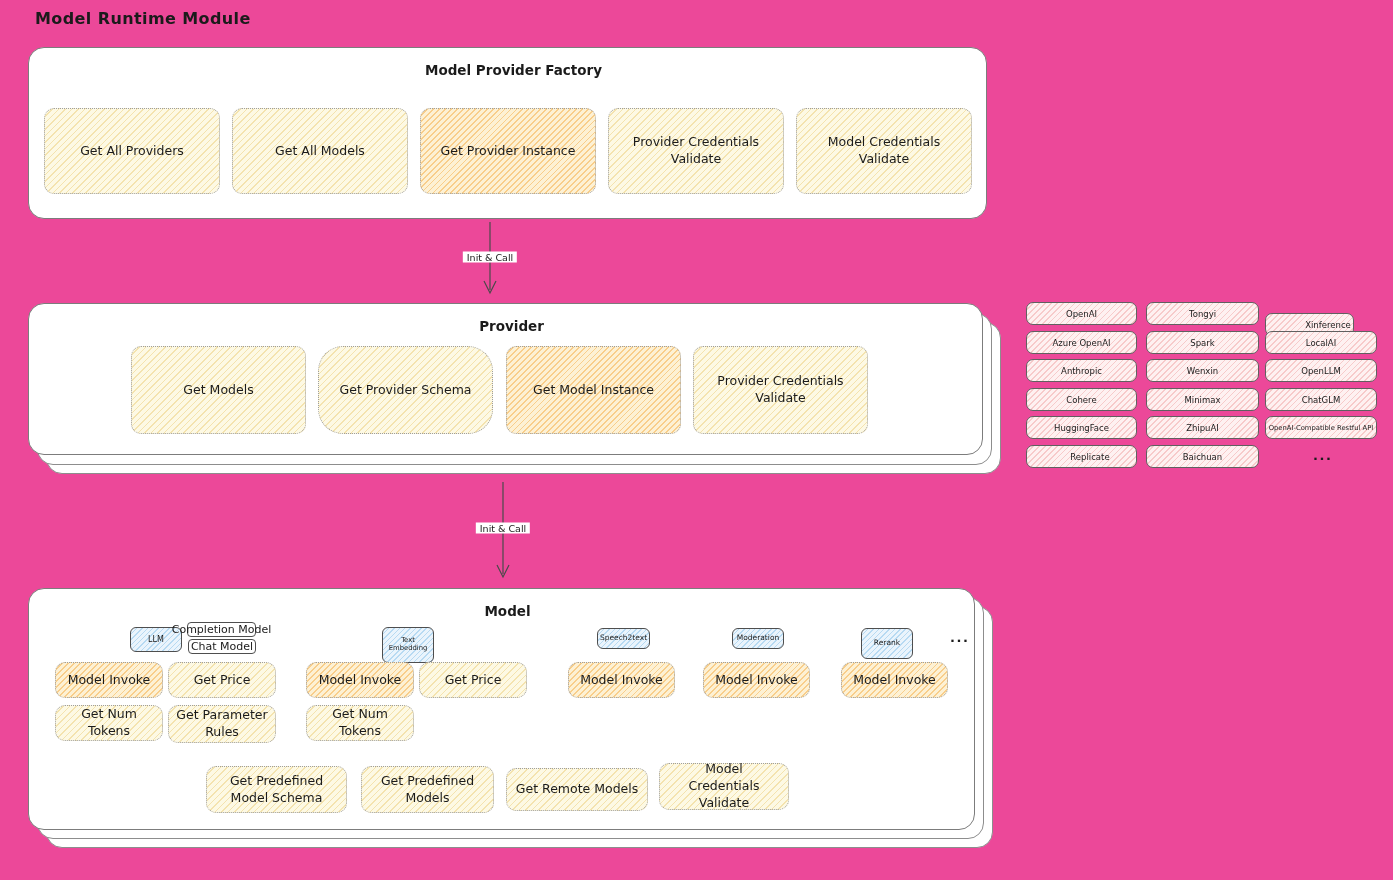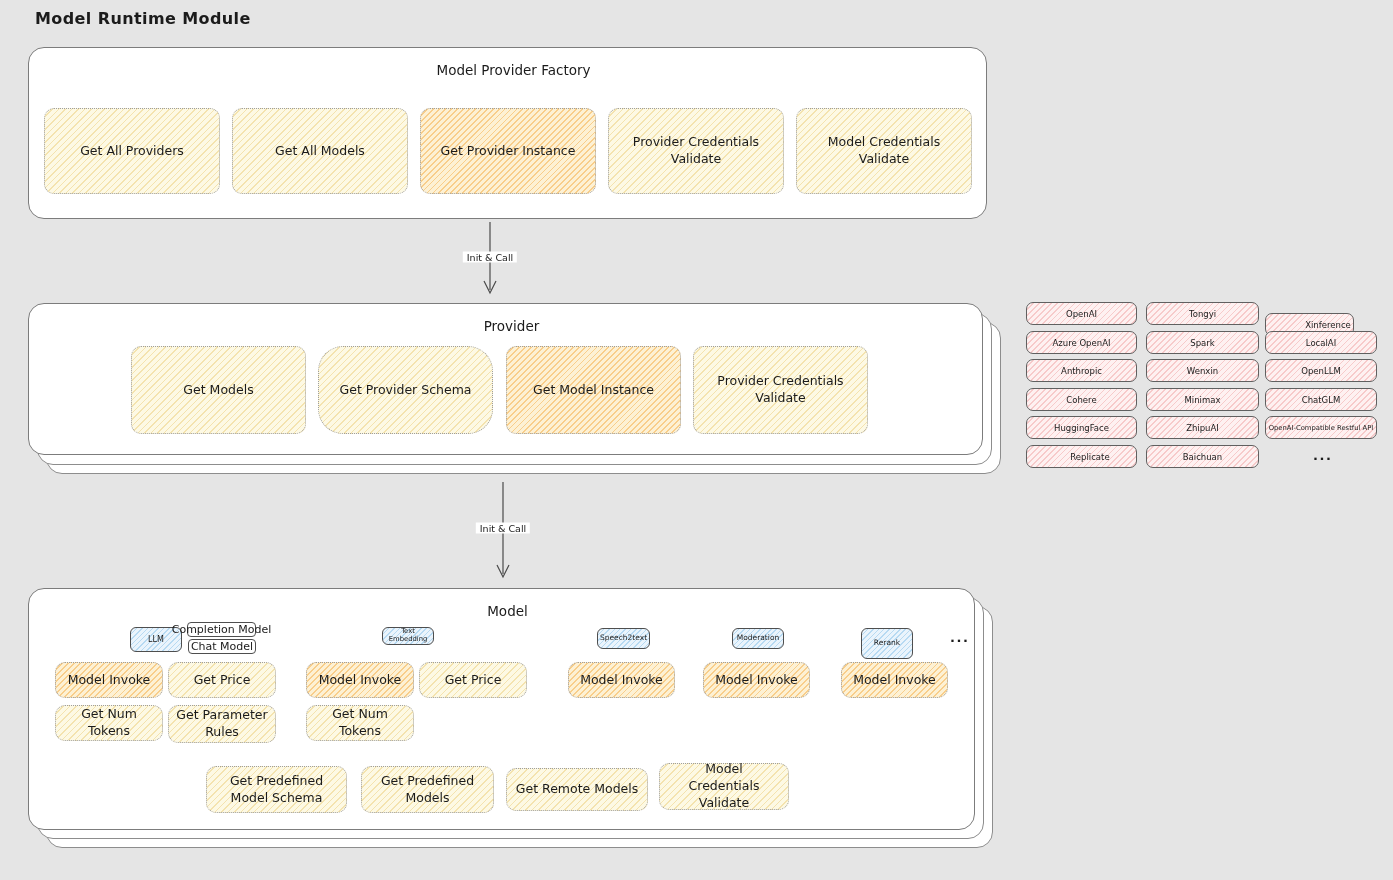--- a/index.html
+++ b/index.html
@@ -1,20 +1,20 @@
 <!DOCTYPE html>
 <html><head>
 <meta charset="utf-8">
 <style>
   html, body { margin: 0; padding: 0; background: #ffffff; }
   .canvas {
     position: relative;
     width: 1393px;
     height: 880px;
-    background: #e5e5e5;
+    background: #ec4899;
     font-family: "DejaVu Sans", sans-serif;
     color: #1b1b1b;
     overflow: hidden;
   }
   .page-title {
     position: absolute;
     left: 35px; top: 9px;
     font-size: 16px;
     font-weight: bold;
     letter-spacing: 0.4px;
@@ -32,20 +32,21 @@
     background: #ffffff;
     border: 1.4px solid #8d8d8d;
     border-radius: 16px;
     box-sizing: border-box;
   }
   .panel-title {
     position: absolute;
     left: 12px; right: 0; top: 14px;
     text-align: center;
     font-size: 13.5px;
+    font-weight: bold;
   }
   
   .node {
     position: absolute;
     display: flex;
     align-items: center;
     justify-content: center;
     text-align: center;
     border-radius: 10px;
     font-size: 12.5px;
@@ -184,21 +185,21 @@
   <div class="arrow-label" style="left:503px; top:528px;">Init &amp; Call</div>
 
   <div class="stack" style="left:46px; top:606px; width:947px; height:242px;"></div>
   <div class="stack" style="left:37px; top:597px; width:947px; height:242px;"></div>
   <div class="panel" style="left:28px; top:588px; width:947px; height:242px;">
     <div class="panel-title">Model</div>
 
     <div class="tab" style="left:101px; top:38px; width:52px; height:25px;">LLM</div>
     <div class="minitab" style="left:158px; top:33px; width:69px; height:15px;">Completion Model</div>
     <div class="minitab" style="left:159px; top:50px; width:68px; height:15px;">Chat Model</div>
-    <div class="tab" style="left:353px; top:38px; width:52px; height:18px; font-size:6.8px;">Text Embedding</div>
+    <div class="tab" style="left:353px; top:38px; width:52px; height:36px; font-size:6.8px;">Text Embedding</div>
     <div class="tab" style="left:568px; top:39px; width:53px; height:21px; font-size:7.5px;">Speech2text</div>
     <div class="tab" style="left:703px; top:39px; width:52px; height:21px; font-size:7.5px;">Moderation</div>
     <div class="tab" style="left:832px; top:39px; width:52px; height:31px; font-size:7.5px;">Rerank</div>
     <div class="dots" style="left:921px; top:41px;">...</div>
 
     <div class="node dotted orange" style="left:26px;  top:73px;  width:108px; height:36px;">Model Invoke</div>
     <div class="node dotted yellow" style="left:139px; top:73px;  width:108px; height:36px;">Get Price</div>
     <div class="node dotted yellow" style="left:26px;  top:116px; width:108px; height:36px; padding:2px 4px;">Get Num Tokens</div>
     <div class="node dotted yellow" style="left:139px; top:116px; width:108px; height:38px; padding:2px 6px;">Get Parameter Rules</div>
 

